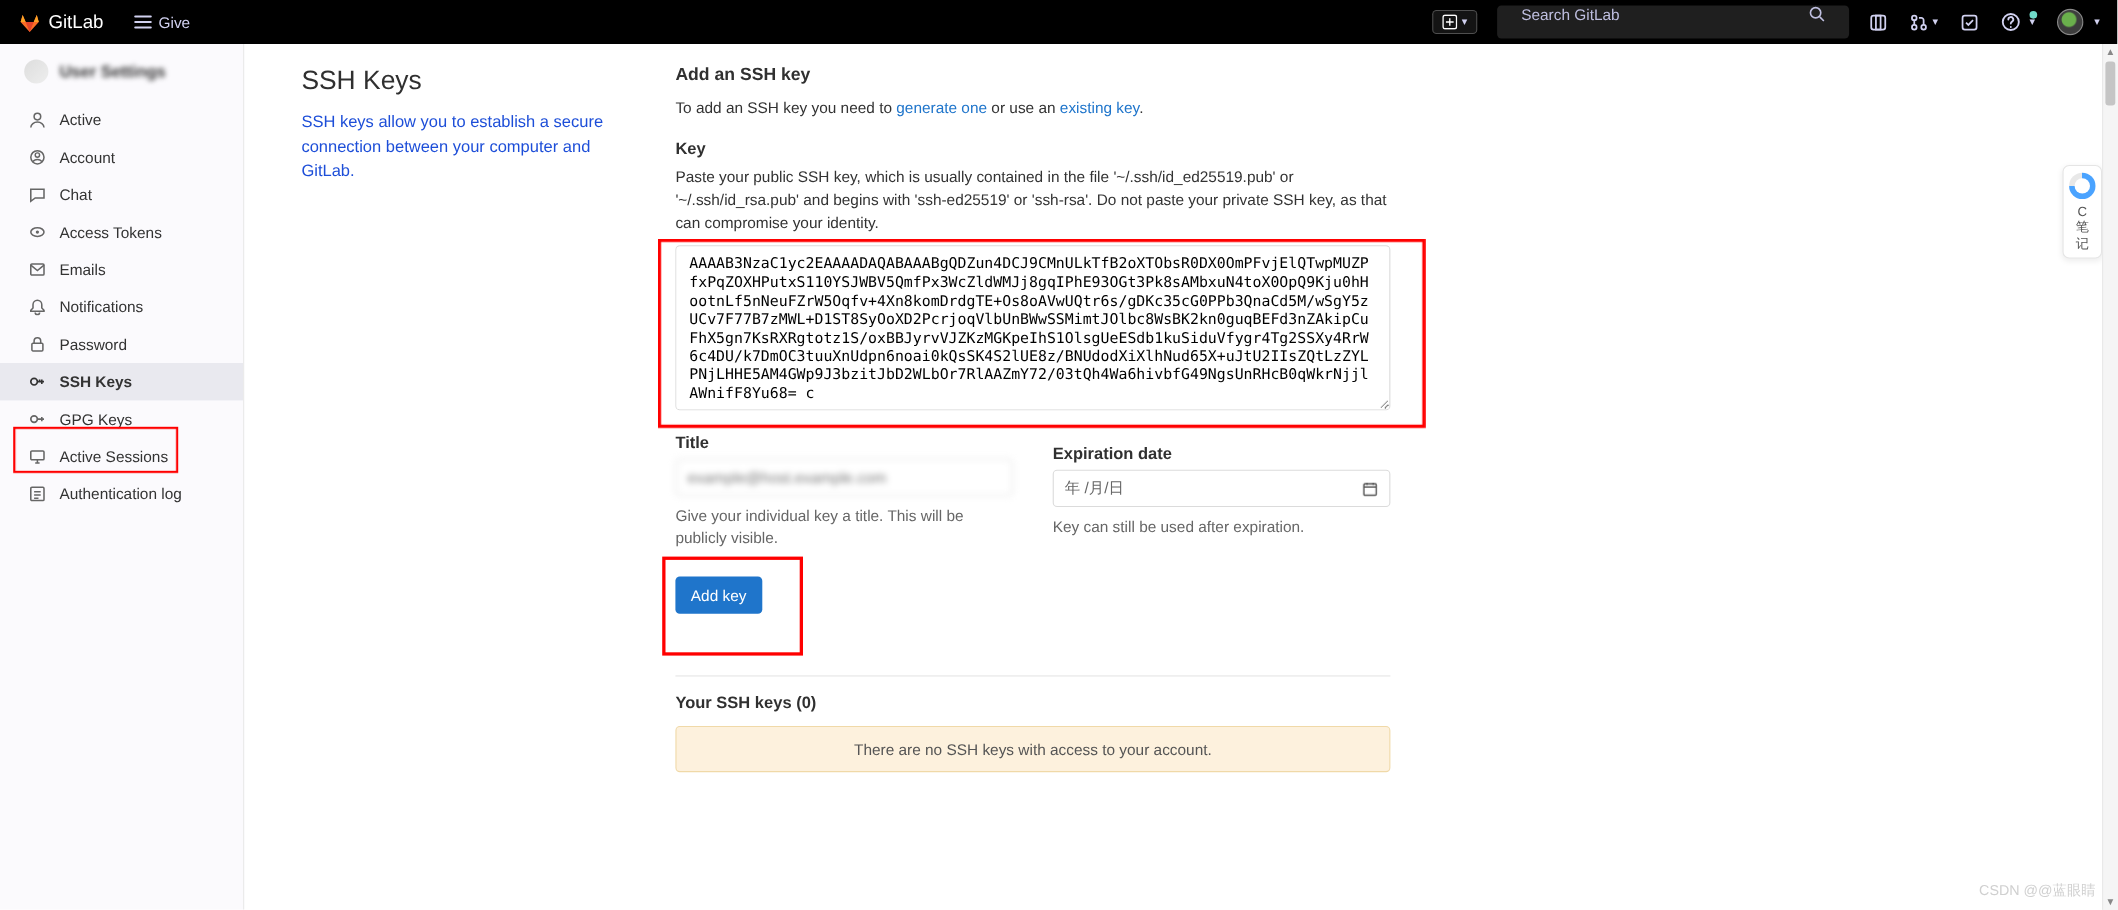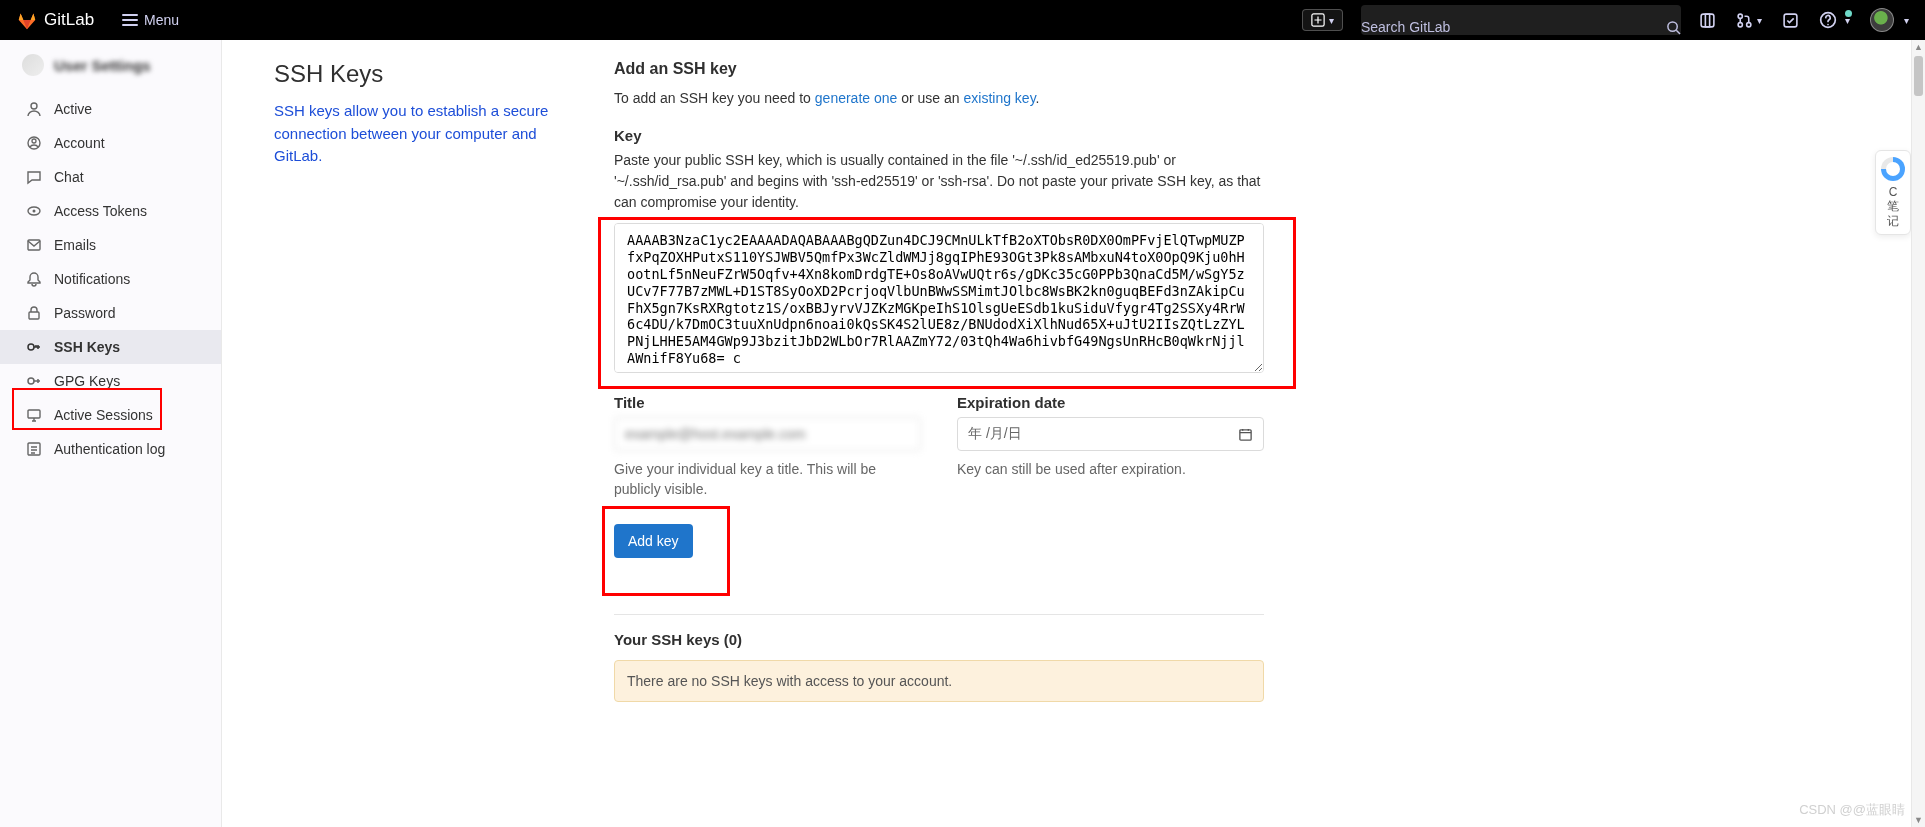--- a/index.html
+++ b/index.html
@@ -9,21 +9,21 @@
   .topnav { height: 40px; background: #000000; display: flex; align-items: center; padding: 0 16px; color: #fff; }
   .logo-wrap { display: flex; align-items: center; gap: 6px; }
   .logo-icon { width: 22px; height: 22px; }
   .brand { font-size: 17px; font-weight: 500; }
   .menu-btn { display: flex; align-items: center; gap: 6px; margin-left: 28px; color: #d1d1f0; cursor: pointer; font-size: 14px; }
   .hamburger { width: 16px; height: 12px; display: flex; flex-direction: column; justify-content: space-between; }
   .hamburger span { display: block; height: 2px; background: #d1d1f0; border-radius: 1px; }
   .topnav-spacer { flex: 1; }
   .top-right { display: flex; align-items: center; gap: 18px; }
   .plus-btn { display: flex; align-items: center; gap: 4px; background: rgba(255,255,255,0.08); border:1px solid rgba(255,255,255,0.25); border-radius: 4px; padding: 3px 8px; color: #fff; cursor: pointer; }
-  .search-wrap { display: flex; align-items: flex-end; background: rgba(255,255,255,0.12); border-radius: 4px; width: 320px; height: 30px; padding: 0 0; color: #d1d1f0; }
+  .search-wrap { display: flex; align-items: flex-start; background: rgba(255,255,255,0.12); border-radius: 4px; width: 320px; height: 30px; padding: 0 22px; color: #d1d1f0; }
   .search-input { flex: 1; background: transparent; border: none; outline: none; color: #fff; font-size: 14px; }
   .search-input::placeholder { color: #bfbfe0; }
   .top-icons { display: flex; align-items: center; gap: 20px; color: #d1d1f0; }
   .top-ico { cursor: pointer; position: relative; display:flex; align-items:center; gap:4px;}
   .help-dot { position:absolute; top:-1px; right:-2px; width:7px; height:7px; background:#6fdac9; border-radius:50%; }
   .avatar { width: 24px; height: 24px; border-radius: 50%; background: radial-gradient(circle at 45% 40%, #6ab04c 0 35%, #3d3d3d 40% 100%); border:1px solid rgba(255,255,255,0.4);}
   .chev { font-size: 10px; color:#d1d1f0;}
   
   
   .layout { display: flex; height: calc(827px - 40px); }
@@ -46,29 +46,29 @@
   .left-col { width: 300px; flex-shrink:0;}
   .page-h { font-size: 24px; font-weight: 400; margin-bottom: 12px;}
   .page-desc { color: #1d4ed8; line-height: 1.5; font-size:15px;}
   .right-col { flex: 1; max-width: 650px;}
   .sect-h { font-size: 16px; font-weight: 600; margin-bottom: 10px; }
   .sect-p { color: #333; margin-bottom: 18px; line-height:1.5;}
   .link { color: #1f75cb; text-decoration: none; cursor:pointer;}
   .label { font-weight: 600; display: block; margin-bottom: 6px; font-size:15px;}
   .help-txt { color: #333; margin-bottom: 10px; line-height:1.5;}
   .key-textarea { width: 100%; height: 150px; border: 1px solid #dbdbdb; border-radius: 4px; padding: 8px 12px; font-family: "GitLab Mono", Menlo, Consolas, monospace; font-size: 13.5px; resize: vertical; line-height:1.25; word-break: break-all; overflow-y:scroll;}
-  .field-row { display: flex; gap: 36px; margin-top: 18px; }
+  .field-row { display: flex; gap: 36px; margin-top: 18px; align-items: center; }
   .field-col { flex: 1; }
   .text-input { width: 100%; height: 34px; border: 1px solid #dbdbdb; border-radius: 4px; padding: 6px 10px; font-size: 14px; }
   .date-input { width: 100%; height: 34px; border: 1px solid #dbdbdb; border-radius: 4px; padding: 6px 10px; font-size: 14px; display:flex; align-items:center; justify-content:space-between; color:#666;}
   .field-help { color: #666; font-size: 14px; margin-top: 8px; line-height:1.45;}
   .add-btn { background: #1f75cb; color: #fff; border: none; border-radius: 4px; padding: 9px 14px; font-size: 14px; cursor: pointer; margin-top: 24px;}
   .divider { border:none; border-top:1px solid #e5e5e5; margin: 56px 0 16px 0;}
   .count-h { font-weight:600; font-size:15px; margin-bottom:12px;}
-  .empty-box { background: #fdf1dd; border:1px solid #f0d9a8; border-radius:4px; padding: 12px; text-align:left; color:#555;}
+  .empty-box { background: #fdf1dd; border:1px solid #f0d9a8; border-radius:4px; padding: 12px; text-align:center; color:#555;}
   
   
   .redbox { position: absolute; border: 3px solid #ff0000; pointer-events: none; }
   
   
   .float-widget { position: fixed; right: 14px; top: 150px; width: 36px; background:#fff; border:1px solid #e5e5e5; border-radius:6px; box-shadow:0 2px 6px rgba(0,0,0,0.08); display:flex; flex-direction:column; align-items:center; padding:6px 2px; gap:4px;}
   .fw-ico { width:24px; height:24px; border-radius:50%; background: conic-gradient(#4aa3ff 0 270deg, #e8e8e8 0); position:relative;}
   .fw-ico::after{ content:""; position:absolute; inset:5px; background:#fff; border-radius:50%;}
   .fw-txt { font-size:12px; color:#555; text-align:center; line-height:1.2;}
   
@@ -92,21 +92,21 @@
         <path fill="#fca326" d="M3 12l2-7 3 7H3zm18 0l-2-7-3 7h5z"></path>
       </svg>
     <span class="brand">GitLab</span>
   </div>
   <div class="menu-btn">
     <div class="hamburger">
         <span></span>
         <span></span>
         <span></span>
       </div>
-    <span>Menu</span>
+    <span>Give</span>
   </div>
   <div class="topnav-spacer"></div>
   <div class="top-right">
     <div class="plus-btn">
       <svg width="14" height="14" viewBox="0 0 16 16">
           <rect x="1" y="1" width="14" height="14" rx="2" fill="none" stroke="#fff" stroke-width="1.4"></rect>
           <path d="M8 4v8M4 8h8" stroke="#fff" stroke-width="1.4"></path>
         </svg>
       <span class="chev">▾</span>
     </div>

